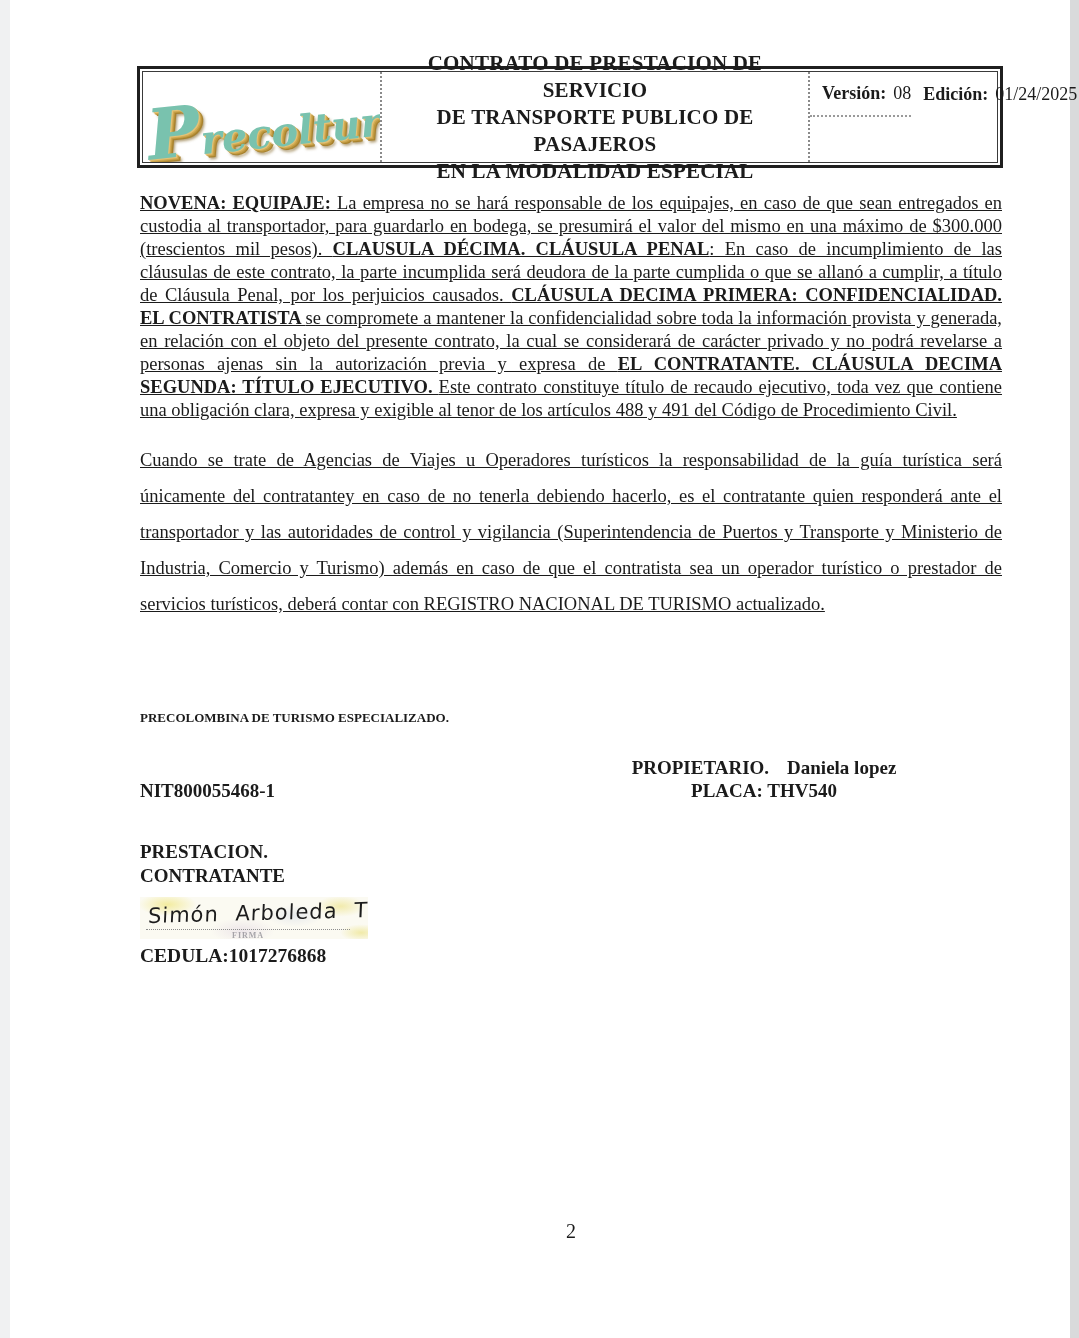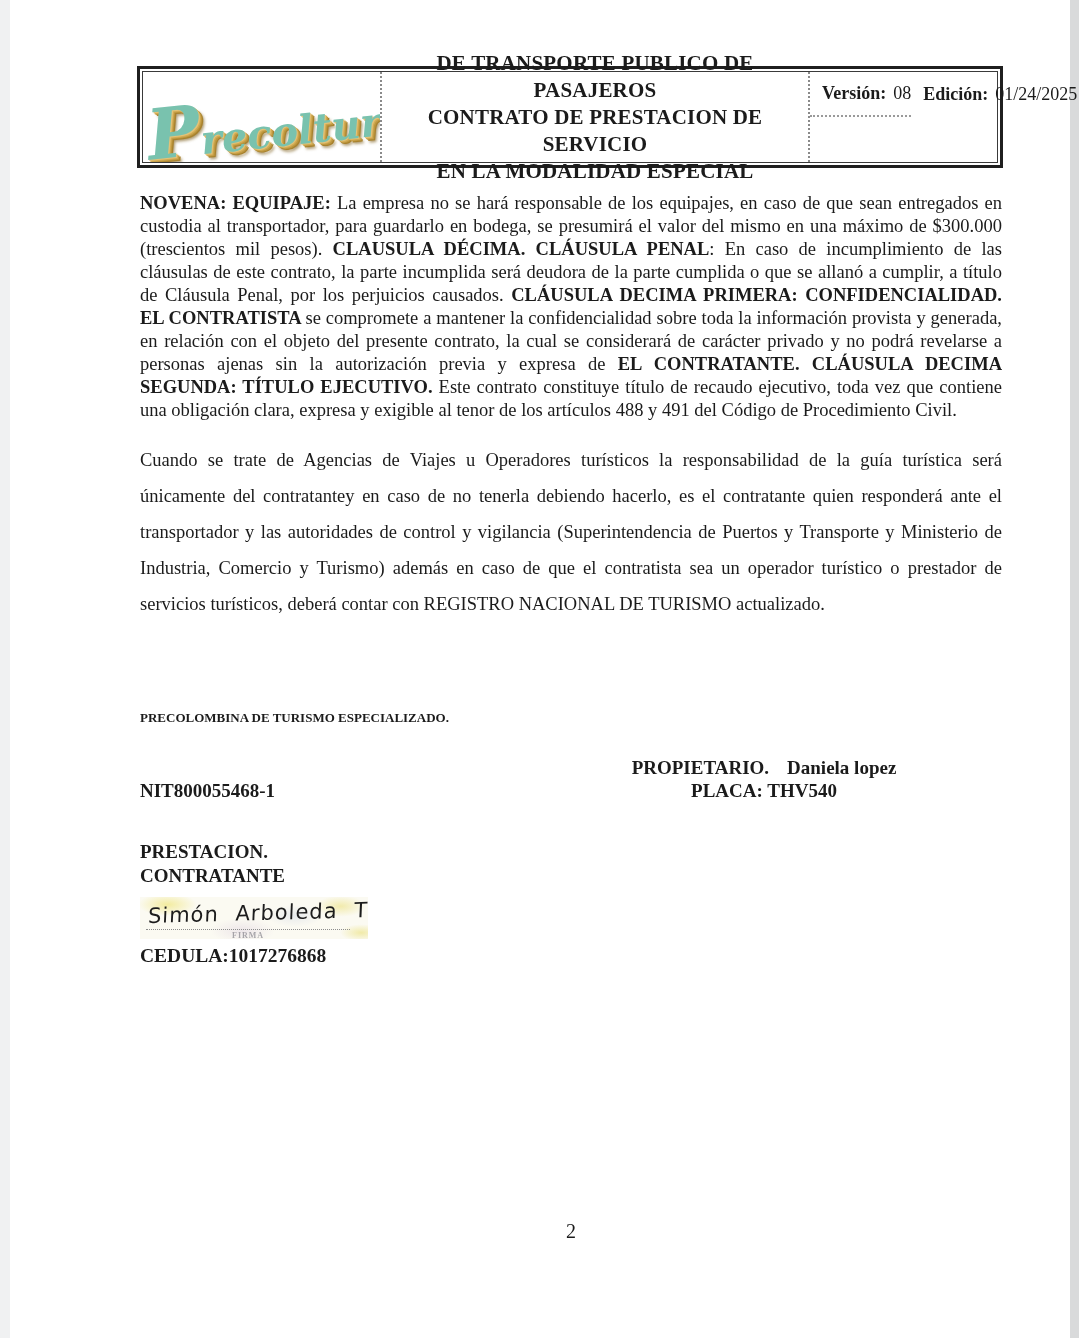--- a/index.html
+++ b/index.html
@@ -78,20 +78,21 @@
   }
   .logo-text::first-letter { font-size: 1.75em; }
 
   
   .para {
     width: 862px;
     text-align: justify;
     font-size: 18.5px;
     line-height: 23px;
     margin-top: 24px;
+    text-decoration: underline;
   }
   .para.second { margin-top: 20px; line-height: 36px; }
   .para b, .para .b { font-weight: 700; }
 
   
   .company-line { margin-top: 84px; font-weight: 700; font-size: 13px; line-height: 24px; }
   .sig-grid { display: flex; width: 862px; margin-top: 26px; }
   .sig-left { flex: 1 1 auto; display: flex; flex-direction: column; justify-content: flex-end; }
   .nit { font-weight: 700; font-size: 19px; line-height: 23px; }
   .sig-right { flex: 0 0 312px; margin-right: 82px; text-align: center; font-weight: 700; font-size: 19px; line-height: 23px; }
@@ -152,22 +153,22 @@
 
 <div class="backdrop">
   <div class="page">
 
     <div class="htable-wrap">
       <div class="htable">
         <div class="cell logo-cell">
           <span class="logo-text">Precoltur</span>
         </div>
         <div class="cell title-cell">
+          <div class="title-line">CONTRATO DE PRESTACION DE SERVICIO</div>
           <div class="title-line">DE TRANSPORTE PUBLICO DE PASAJEROS</div>
-          <div class="title-line">CONTRATO DE PRESTACION DE SERVICIO</div>
           <div class="title-line">EN LA MODALIDAD ESPECIAL</div>
         </div>
         <div class="cell version-cell">
           <div class="vrow first">
             <span class="vlabel">Versión:</span>
             <span class="vvalue">08</span>
           </div>
           <div class="vrow">
             <span class="vlabel">Edición:</span>
             <span class="vvalue">01/24/2025</span>

